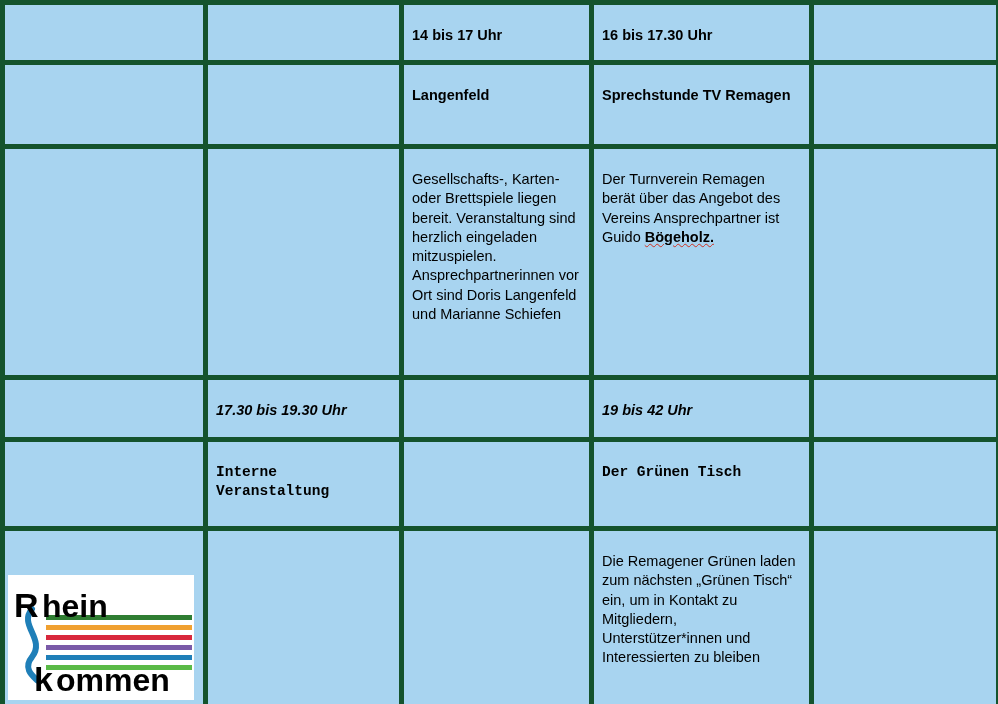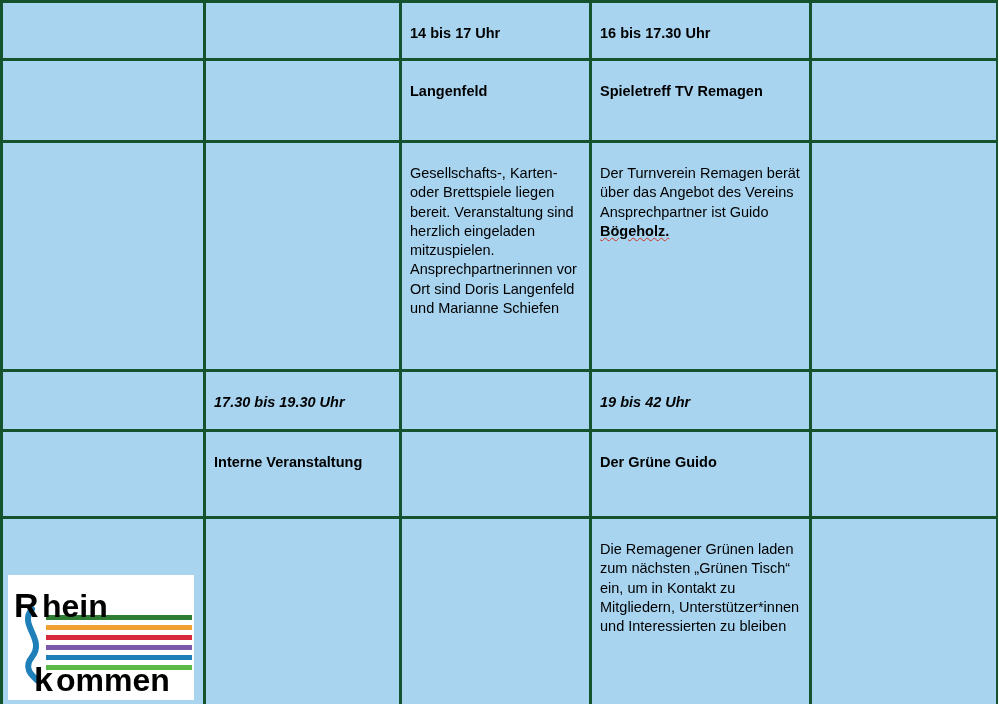--- a/index.html
+++ b/index.html
@@ -24,21 +24,21 @@
     margin: 0;
     background: #a8d4f0;
   }
   table.schedule col.c1 { width: 203px; }
   table.schedule col.c2 { width: 196px; }
   table.schedule col.c3 { width: 190px; }
   table.schedule col.c4 { width: 220px; }
   table.schedule col.c5 { width: 187px; }
 
   table.schedule td {
-    border: 3px solid #14532d;
+    border: 5px solid #14532d;
     background: #a8d4f0;
     vertical-align: top;
     padding: 21px 8px 6px 8px;
     font-size: 14.5px;
     line-height: 1.33;
     color: #000000;
   }
   td.bold {
     font-weight: bold;
   }
@@ -50,21 +50,21 @@
     text-decoration-style: wavy;
     text-decoration-color: #d03020;
     text-decoration-thickness: 1px;
     font-weight: bold;
   }
   
   tr.r-time td { height: 28px; }
   tr.r-title td { height: 52px; }
   tr.r-desc1 td { height: 199px; }
   tr.r-time2 td { height: 30px; font-style: italic; }
-  tr.r-title2 td { height: 57px; }
+  tr.r-title2 td { height: 57px; font-family: Liberation Mono, monospace; }
   tr.r-desc2 td { height: 290px; }
 
   
   .logo-wrap {
     position: absolute;
     left: 8px;
     bottom: 4px;
     width: 186px;
     height: 125px;
   }
@@ -89,21 +89,21 @@
         <td></td>
         <td class="bold">14 bis 17 Uhr</td>
         <td class="bold">16 bis 17.30 Uhr</td>
         <td></td>
       </tr>
 
       <tr class="r-title">
         <td></td>
         <td></td>
         <td class="bold">Langenfeld</td>
-        <td class="bold">Spieletreff TV Remagen</td>
+        <td class="bold">Sprechstunde TV Remagen</td>
         <td></td>
       </tr>
 
       <tr class="r-desc1">
         <td></td>
         <td></td>
         <td class="body">Gesellschafts-, Karten- oder Brettspiele liegen bereit. Veranstaltung sind herzlich eingeladen mitzuspielen. Ansprechpartnerinnen vor Ort sind Doris Langenfeld und Marianne Schiefen</td>
         <td class="body"><span>Der Turnverein Remagen berät über das Angebot des Vereins Ansprechpartner ist Guido </span><span class="spell">Bögeholz.</span></td>
         <td></td>
       </tr>
@@ -113,21 +113,21 @@
         <td class="bold">17.30 bis 19.30 Uhr</td>
         <td></td>
         <td class="bold">19 bis 42 Uhr</td>
         <td></td>
       </tr>
 
       <tr class="r-title2">
         <td></td>
         <td class="bold">Interne Veranstaltung</td>
         <td></td>
-        <td class="bold">Der Grüne Guido</td>
+        <td class="bold">Der Grünen Tisch</td>
         <td></td>
       </tr>
 
       <tr class="r-desc2">
         <td></td>
         <td></td>
         <td></td>
         <td class="body">Die Remagener Grünen laden zum nächsten „Grünen Tisch“ ein, um in Kontakt zu Mitgliedern, Unterstützer*innen und Interessierten zu bleiben</td>
         <td></td>
       </tr>

